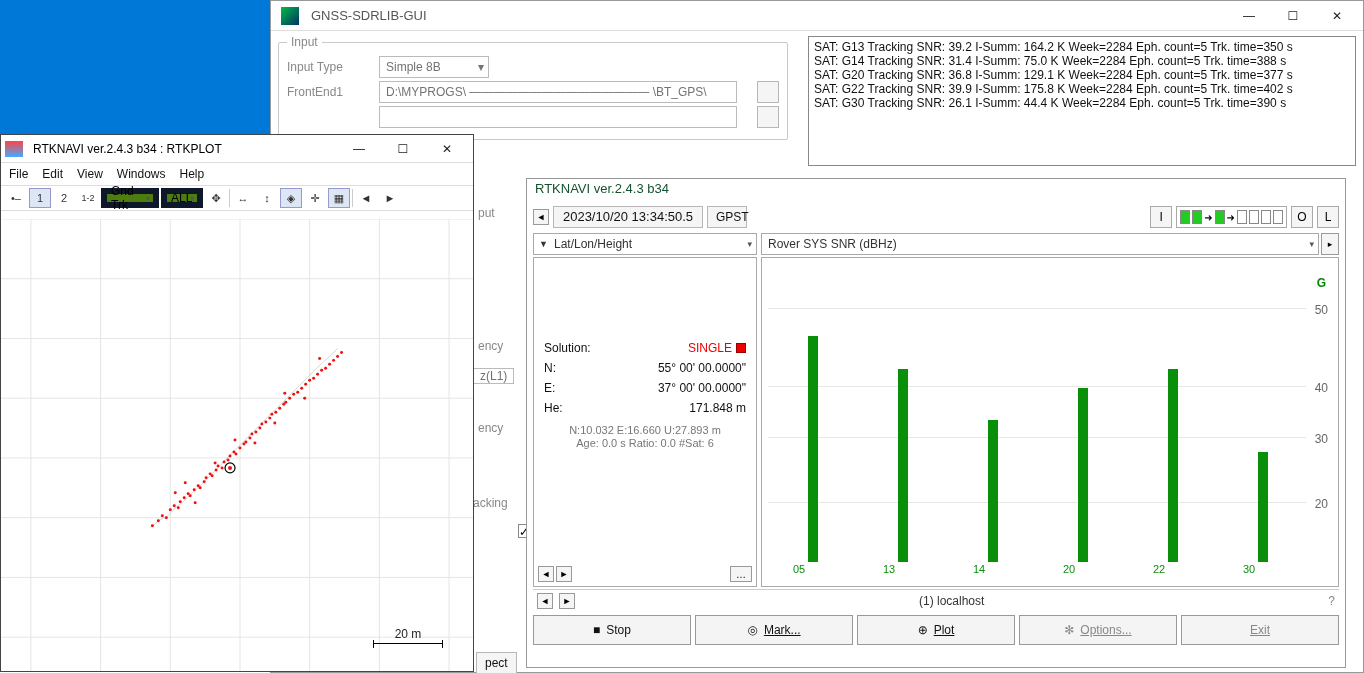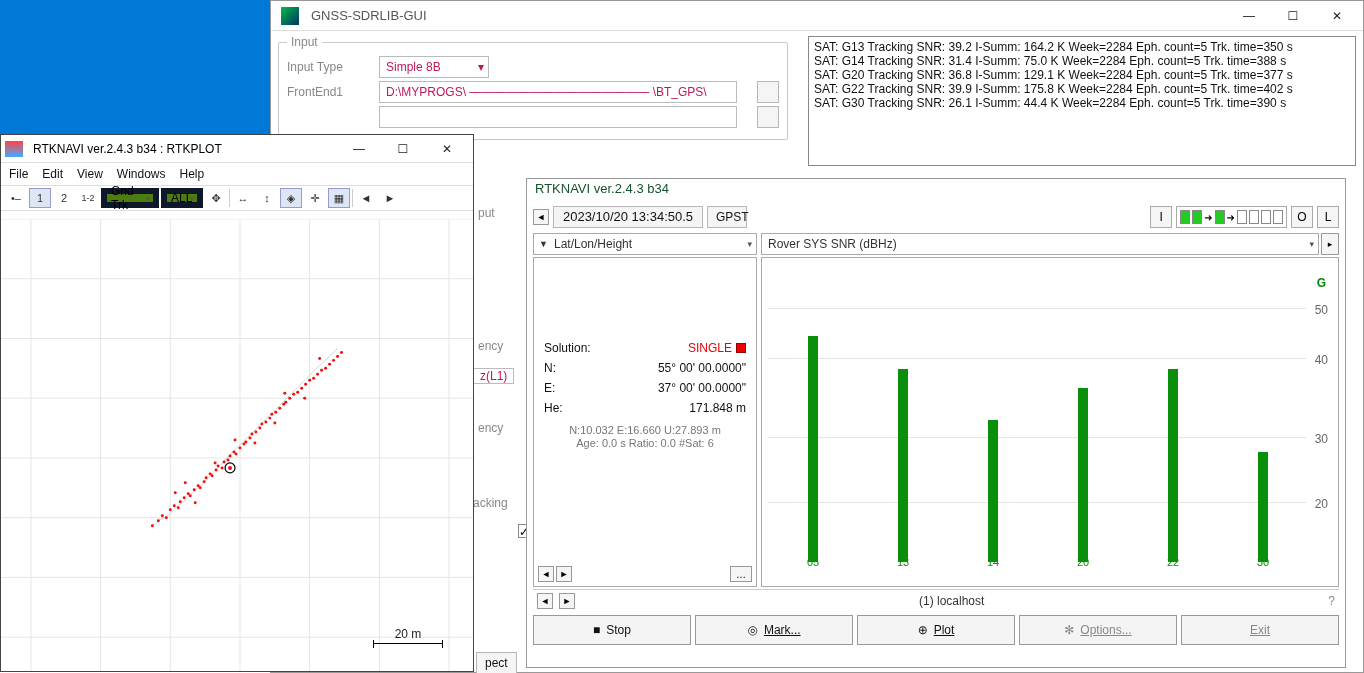--- a/index.html
+++ b/index.html
@@ -10,21 +10,21 @@
 .titlebar .title{flex:1;padding-left:6px;color:#555;font-size:13px;}
 .titlebar .sysbtn{width:44px;height:28px;display:flex;align-items:center;justify-content:center;color:#222;cursor:pointer;}
 .sdrlib{left:270px;top:0;width:1094px;height:673px;border:1px solid #999;}
 .sdrlib .tbar{height:30px;background:#fff;display:flex;align-items:center;}
 .sdrlib .tbar .icon{width:18px;height:18px;background:linear-gradient(135deg,#0b4,#036);margin:0 6px;}
 .sdrlib .body{position:absolute;left:7px;top:35px;right:7px;bottom:7px;}
 .grpbox{border:1px solid #c9c9c9;border-radius:2px;padding:10px 8px 8px 8px;position:relative;margin-top:6px;}
 .grpbox>.lbl{position:absolute;top:-8px;left:8px;background:#fff;padding:0 4px;color:#888;}
 .row{display:flex;align-items:center;gap:20px;margin:3px 0;}
 .field-label{width:72px;color:#888;}
-.select,.txt{border:1px solid #bbb;background:#fff;height:22px;line-height:20px;padding:0 6px;color:#be185d;}
+.select,.txt{border:1px solid #bbb;background:#fff;height:22px;line-height:20px;padding:0 6px;color:#737373;}
 .log{position:absolute;left:530px;top:0;right:0;height:130px;border:1px solid #888;background:#fff;padding:3px 5px;font-size:12px;color:#111;line-height:14px;overflow:hidden;}
 .rtknavi{position:absolute;left:526px;top:178px;width:820px;height:490px;background:#fff;border:1px solid #999;}
 .rtknavi .hdr{height:24px;padding:2px 8px;color:#14532d;font-size:13px;}
 .rtknavi .toprow{display:flex;gap:4px;padding:2px 6px;align-items:center;height:28px;}
 .btnflat{border:1px solid #b7b7b7;background:#f5f5f5;height:22px;line-height:20px;padding:0 8px;color:#111;}
 .rtknavi .midsplit{display:flex;gap:4px;padding:2px 6px;}
 .panel{border:1px solid #aaa;background:#fff;}
 .solpanel{width:224px;height:330px;padding:10px 10px;display:flex;flex-direction:column;position:relative;}
 .solkv{display:flex;justify-content:space-between;margin:3px 0;font-size:14px;}
 .sollabel{color:#111;}
@@ -32,21 +32,21 @@
 .single{color:#e00;font-weight:400;display:flex;align-items:center;gap:4px;}
 .single .sq{width:10px;height:10px;background:#e00;border:1px solid #900;}
 .solfine{color:#777;font-size:11px;text-align:center;margin-top:6px;line-height:13px;}
 .snrpanel{flex:1;height:330px;position:relative;}
 .snrpanel .Gletter{position:absolute;right:12px;top:18px;color:#080;font-weight:bold;}
 .snrplot{position:absolute;left:6px;right:6px;top:18px;bottom:6px;border-top:0 solid #ccc;}
 .axis-y{position:absolute;top:0;bottom:18px;right:0;left:0;}
 .axis-y .tick{position:absolute;left:0;right:26px;border-top:1px solid #e6e6e6;font-size:11px;color:#666;}
 .axis-y .tick span{position:absolute;right:-22px;top:-6px;}
 .bar{position:absolute;bottom:18px;width:10px;background:#0a8f0a;}
-.barlbl{position:absolute;bottom:12px;width:40px;text-align:center;color:#0a8f0a;font-size:11px;margin-left:-15px;}
+.barlbl{position:absolute;bottom:5px;width:40px;color:#0a8f0a;font-size:11px;margin-left:-15px;}
 .statusrow{display:flex;align-items:center;height:22px;border-top:1px solid #ccc;margin:0 6px;padding:0 4px;gap:6px;}
 .statusrow .mid{flex:1;text-align:center;color:#333;}
 .btrow{display:flex;gap:4px;padding:4px 6px;}
 .bigbtn{flex:1;height:30px;border:1px solid #999;background:#f4f4f4;display:flex;align-items:center;justify-content:center;gap:6px;color:#111;}
 .bigbtn.disabled{color:#888;}
 .rtkplot{left:0;top:134px;width:474px;height:538px;border:1px solid #444;background:#fff;}
 .rtkplot .titlebar{background:#fff;height:28px;}
 .menu{display:flex;gap:14px;padding:4px 8px;font-size:13px;color:#111;}
 .tbar2{display:flex;align-items:center;gap:2px;padding:2px 4px;border-top:1px solid #ddd;border-bottom:1px solid #ddd;height:26px;flex-wrap:nowrap;}
 .tbn{width:22px;height:20px;border:1px solid transparent;display:flex;align-items:center;justify-content:center;font-size:11px;color:#333;}
@@ -189,21 +189,21 @@
       <div class="panel snrpanel">
         <div class="Gletter">G</div>
         <div class="snrplot" id="snrplot">
           <div class="axis-y" id="yaxis">
               <div class="tick" style="top: 225.556px;">
                 <span>20</span>
               </div>
               <div class="tick" style="top: 161.111px;">
                 <span>30</span>
               </div>
-              <div class="tick" style="top: 82px;">
+              <div class="tick" style="top: 110px;">
                 <span>40</span>
               </div>
               <div class="tick" style="top: 32.2222px;">
                 <span>50</span>
               </div>
             </div>
         <div class="bar" style="left: 40px; height: 225.556px;"></div>
             <div class="barlbl" style="left: 40px;">05</div>
             <div class="bar" style="left: 130px; height: 193.333px;"></div>
             <div class="barlbl" style="left: 130px;">13</div>

